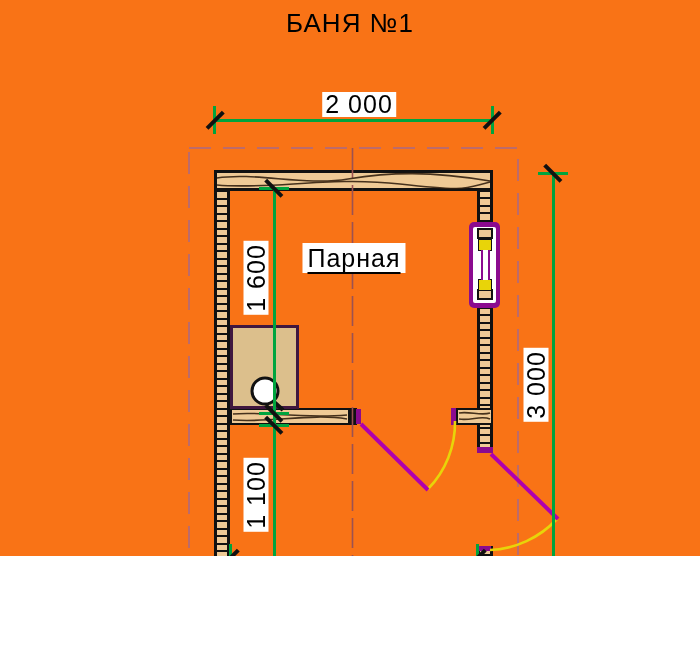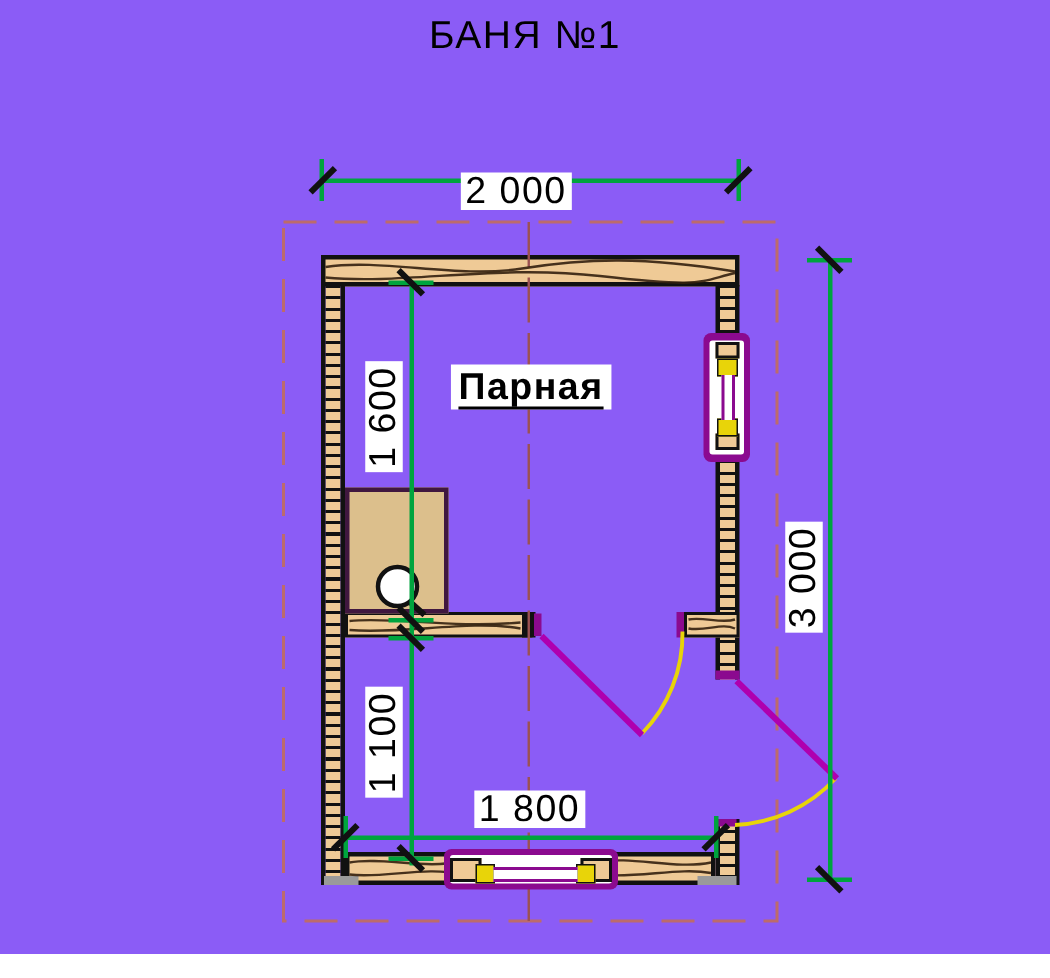--- a/index.html
+++ b/index.html
@@ -1,17 +1,17 @@
 <!DOCTYPE html>
 <html style="--green: #00a43e; --boundary: #bc6b6b; --axis: #9b5252; --wood: #efca96; --stove-wood: #dcbf8c; --outline: #111111; --purple: #8b0a8f; --door: #af00af; --yellow: #e8d409; --grain: #33200e; --grey: #9a9a9a;"><head>
 <meta charset="utf-8">
 <style>
   html,body{margin:0;padding:0;background:#fff;}
   .canvas{
-    position:relative;width:700px;height:636px;background:#8b5cf6;overflow:hidden;
+    position:relative;width:700px;height:556px;background:#f97316;overflow:hidden;
     font-family:"Liberation Sans", sans-serif;color:#000;
   }
   .layer{position:absolute;left:0;top:0;width:700px;height:652px;pointer-events:none;}
   .abs{position:absolute;box-sizing:border-box;}
 
   
   .wallv{
     position:absolute;box-sizing:border-box;
     border-left:3px solid var(--outline);border-right:3px solid var(--outline);
     background:repeating-linear-gradient(180deg,var(--outline) 0 2px,var(--wood) 2px 7.5px);
@@ -44,21 +44,21 @@
   .dim-text{
     position:absolute;font-size:25px;line-height:1;letter-spacing:1px;
     background:#fff;padding:0 3px;white-space:nowrap;
   }
   .dim-text.hor{transform:translateX(-50%);}
   .dim-text.vert{transform:translate(-50%,-50%) rotate(-90deg);}
 
   
   .room-label{
     position:absolute;transform:translateX(-50%);text-align:right;
-    background:#fff;padding:0 5px;line-height:1.2;white-space:nowrap;font-weight:bold;
+    background:#fff;padding:0 5px;line-height:1.2;white-space:nowrap;
   }
   .room-name{font-size:25px;letter-spacing:1px;text-decoration:underline;text-underline-offset:5px;text-decoration-thickness:2px;}
   .room-area{font-size:25px;letter-spacing:1px;}
   .room-area sup{font-size:15px;}
 
   .title{
     position:absolute;left:350px;top:8px;transform:translateX(-50%);
     font-size:26px;letter-spacing:1px;white-space:nowrap;
   }
 
@@ -141,40 +141,39 @@
     <line x1="361" y1="424" x2="428" y2="490" class="leaf"></line>
     <path d="M490,550 A97,97 0 0 0 557,519" class="arc"></path>
     <line x1="491" y1="454" x2="558" y2="519" class="leaf"></line>
   </svg>
 
   <div class="dline" style="left:214px;top:119px;width:279px;height:2.5px;"></div>
   <div class="tbar" style="left:213px;top:106px;width:2.5px;height:28px;"></div>
   <div class="tbar" style="left:491px;top:106px;width:2.5px;height:28px;"></div>
   <div class="slash f" style="left:215px;top:120px;"></div>
   <div class="slash f" style="left:492px;top:120px;"></div>
-  <div class="dim-text hor" style="left:344px;top:92px;margin-top:23px;">2 000</div>
+  <div class="dim-text hor" style="left:359px;top:92px;">2 000</div>
 
   <div class="dline" style="left:273px;top:188px;width:2.5px;height:389px;"></div>
   <div class="tbar" style="left:259px;top:187px;width:30px;height:2.5px;"></div>
   <div class="tbar" style="left:259px;top:412px;width:30px;height:2.5px;"></div>
   <div class="tbar" style="left:259px;top:424px;width:30px;height:2.5px;"></div>
   <div class="tbar" style="left:259px;top:571px;width:30px;height:2.5px;"></div>
   <div class="slash b" style="left:274px;top:188px;"></div>
   <div class="slash b" style="left:274px;top:413px;"></div>
   <div class="slash b" style="left:274px;top:425px;"></div>
   <div class="slash b" style="left:274px;top:572px;"></div>
   <div class="dim-text vert" style="left:256px;top:278px;">1 600</div>
   <div class="dim-text vert" style="left:256px;top:495px;">1 100</div>
 
   <div class="dline" style="left:230px;top:557px;width:247px;height:2.5px;"></div>
   <div class="tbar" style="left:229px;top:544px;width:2.5px;height:28px;"></div>
   <div class="tbar" style="left:476px;top:544px;width:2.5px;height:28px;"></div>
   <div class="slash f" style="left:230px;top:558px;"></div>
   <div class="slash f" style="left:477px;top:558px;"></div>
-  <div class="dim-text hor" style="left:353px;top:527px;">1 800</div>
 
   <div class="dline" style="left:552px;top:173px;width:2.5px;height:414px;"></div>
   <div class="tbar" style="left:538px;top:172px;width:30px;height:2.5px;"></div>
   <div class="tbar" style="left:538px;top:585px;width:30px;height:2.5px;"></div>
   <div class="slash b" style="left:553px;top:173px;"></div>
   <div class="slash b" style="left:553px;top:586px;"></div>
   <div class="dim-text vert" style="left:536px;top:385px;">3 000</div>
 
   <div class="room-label" style="left:354px;top:243px;">
     <div class="room-name">Парная</div>

